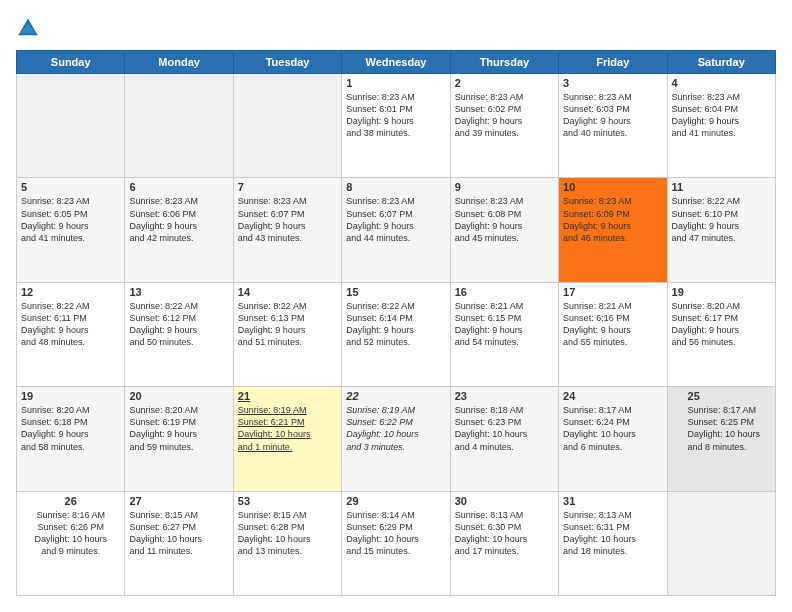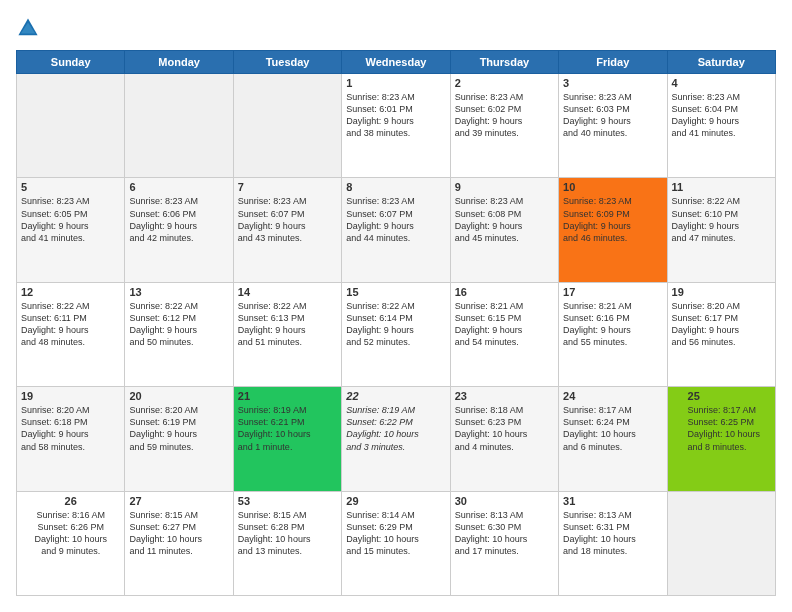--- a/index.html
+++ b/index.html
@@ -275,21 +275,21 @@
 Daylight: 9 hours
 and 58 minutes.</div>
           </td>
           <td style="background-color: rgb(245, 245, 245);">
             <span class="day-number">20</span>
             <div class="day-info" style="white-space: pre-line;">Sunrise: 8:20 AM
 Sunset: 6:19 PM
 Daylight: 9 hours
 and 59 minutes.</div>
           </td>
-          <td style="background-color: #22c55e;">
+          <td style="background-color: #fef9c3; text-decoration: underline;">
             <span class="day-number">21</span>
             <div class="day-info" style="white-space: pre-line;">Sunrise: 8:19 AM
 Sunset: 6:21 PM
 Daylight: 10 hours
 and 1 minute.</div>
           </td>
           <td style="background-color: rgb(245, 245, 245); font-style: italic;">
             <span class="day-number">22</span>
             <div class="day-info" style="white-space: pre-line;">Sunrise: 8:19 AM
 Sunset: 6:22 PM
@@ -303,21 +303,21 @@
 Daylight: 10 hours
 and 4 minutes.</div>
           </td>
           <td style="background-color: rgb(245, 245, 245);">
             <span class="day-number">24</span>
             <div class="day-info" style="white-space: pre-line;">Sunrise: 8:17 AM
 Sunset: 6:24 PM
 Daylight: 10 hours
 and 6 minutes.</div>
           </td>
-          <td style="background-color: #84cc16; padding-left: 20px;">
+          <td style="background-color: #e5e5e5; padding-left: 20px;">
             <span class="day-number">25</span>
             <div class="day-info" style="white-space: pre-line;">Sunrise: 8:17 AM
 Sunset: 6:25 PM
 Daylight: 10 hours
 and 8 minutes.</div>
           </td>
         </tr>
         <tr>
           <td style="background-color: rgb(255, 255, 255); text-align: center;">
             <span class="day-number">26</span>

